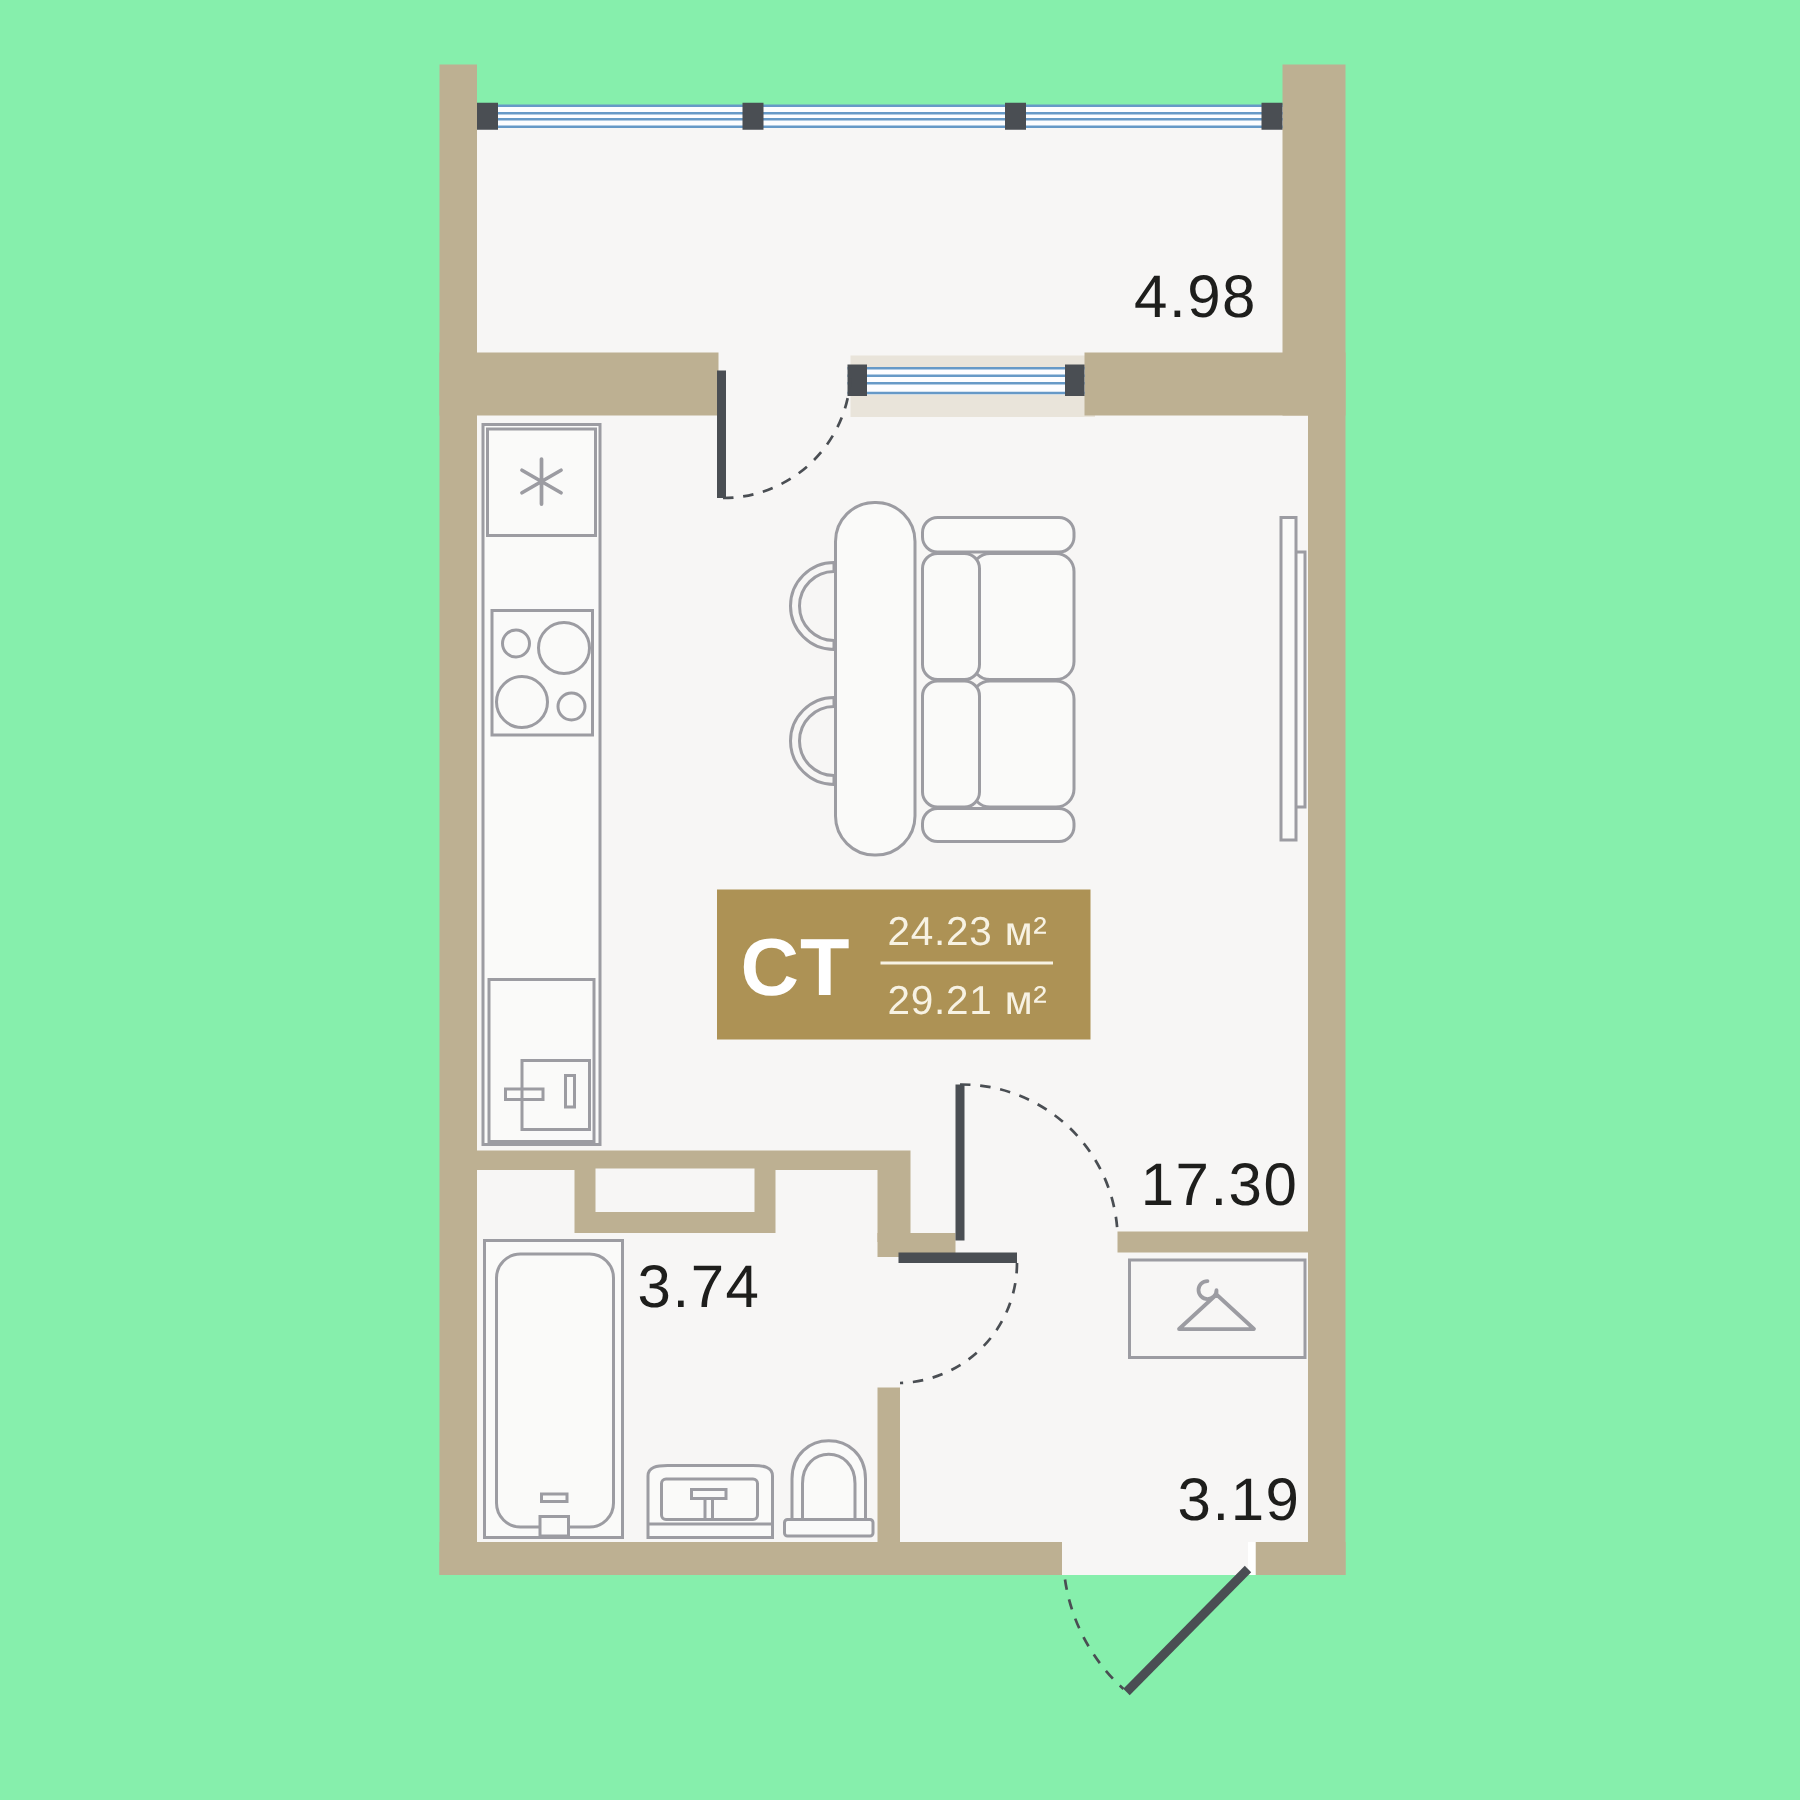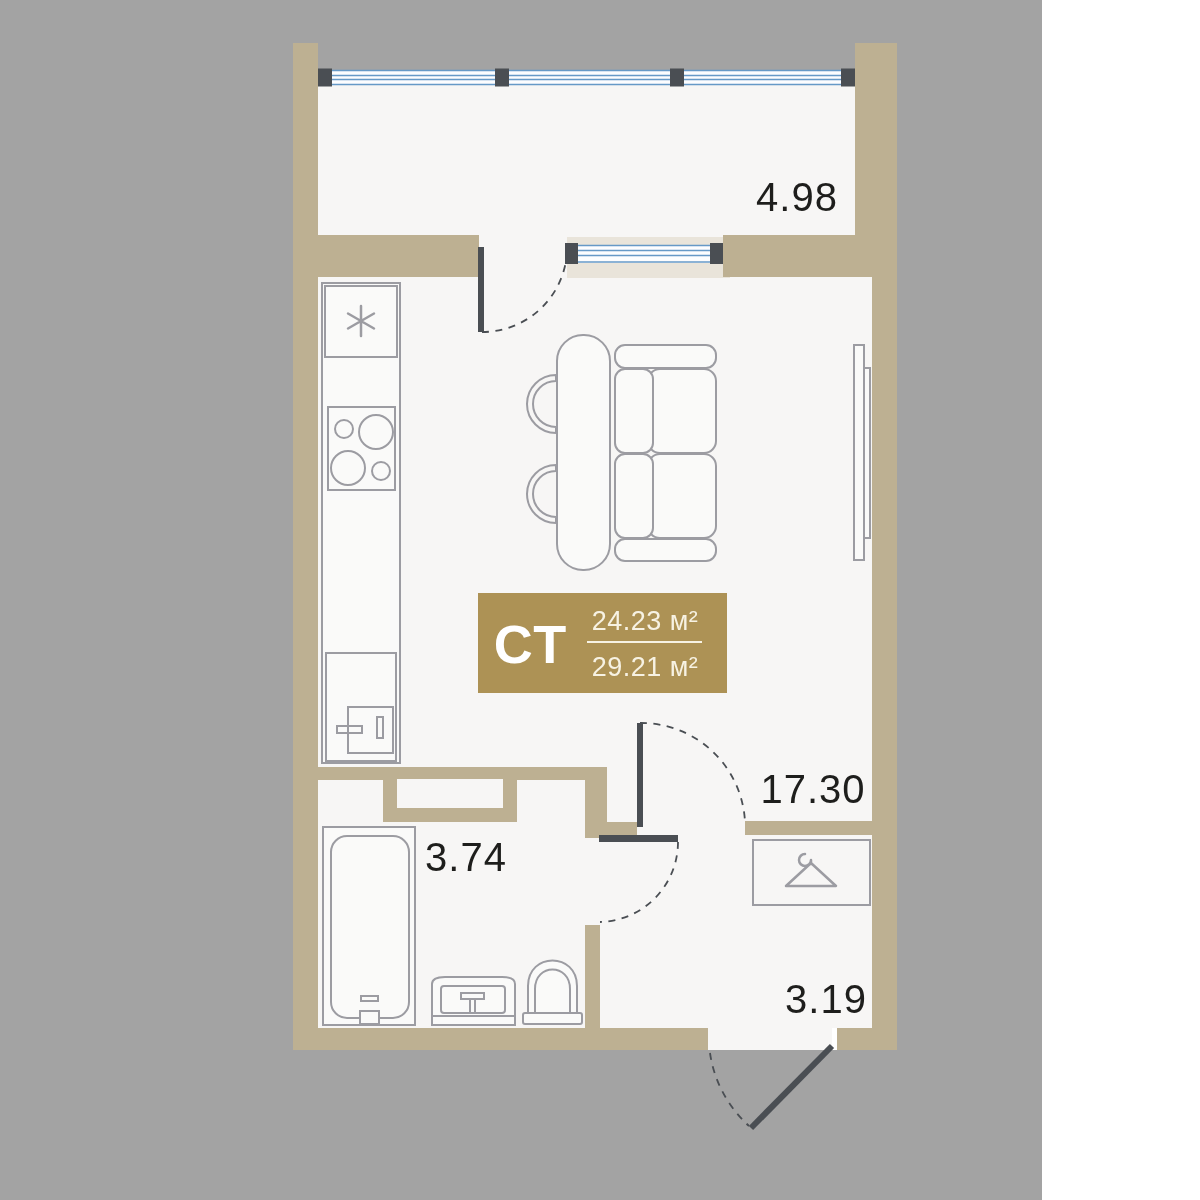--- a/index.html
+++ b/index.html
@@ -1,16 +1,16 @@
 <!DOCTYPE html>
 <html><head>
 <meta charset="utf-8">
 <style>
   html,body{margin:0;padding:0;background:#ffffff;}
-  .stage{width:1042px;height:1200px;position:relative;background:#a3a3a3;
+  .stage{width:1200px;height:1200px;position:relative;background:#86efac;
          font-family:"Liberation Sans",sans-serif;overflow:hidden;}
   svg{display:block;}
   .wall{fill:#bdb092;}
   .wall-light{fill:#e9e4da;}
   .floor{fill:#f7f6f5;}
   .bg{fill:#ffffff;}
   .dark{fill:#4a4e53;}
   .dark-line{stroke:#4a4e53;stroke-width:6;fill:none;}
   .swing{stroke:#4a4e53;stroke-width:1.8;fill:none;stroke-dasharray:7 6.5;}
   .glass{fill:#fcfdff;}

